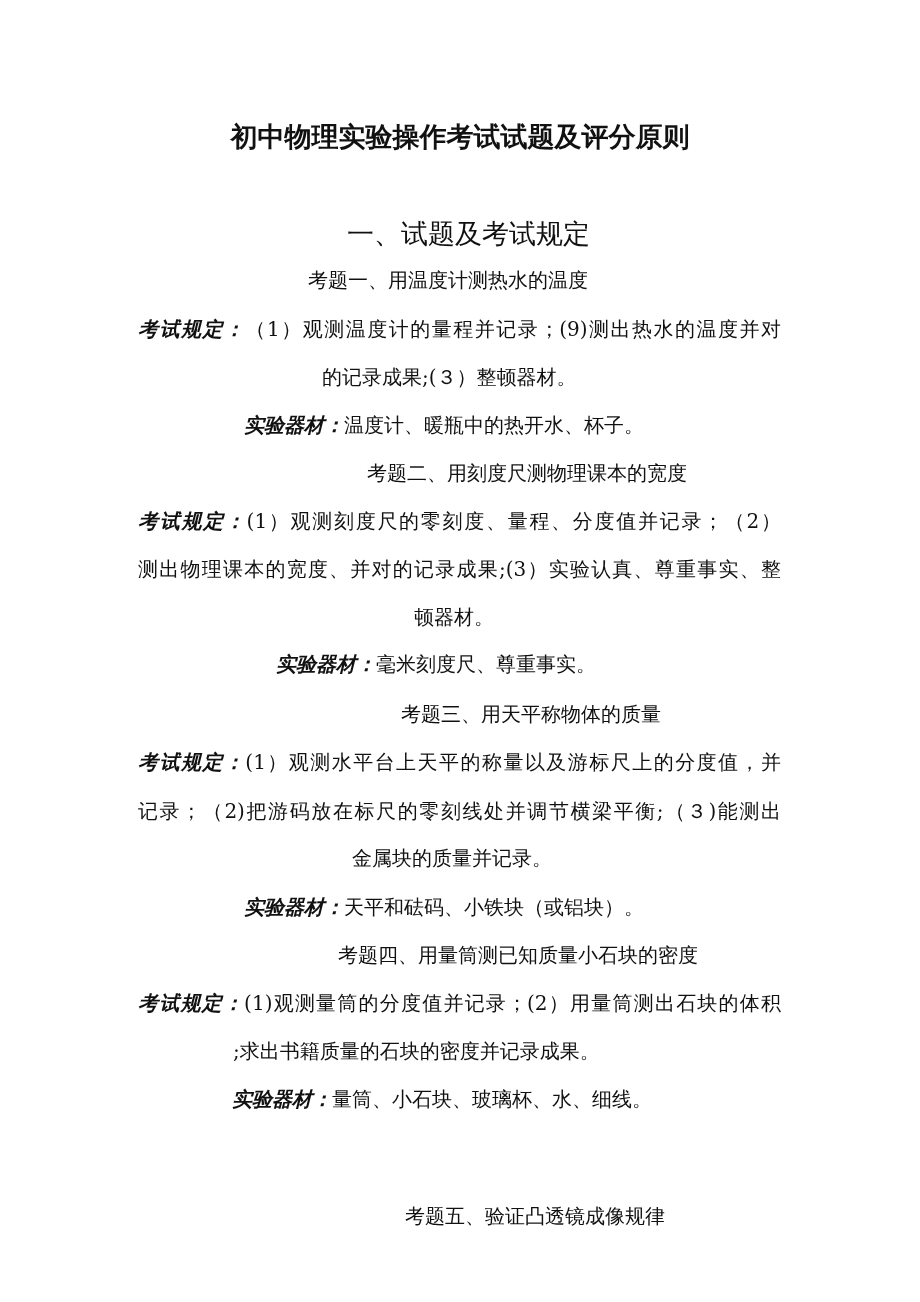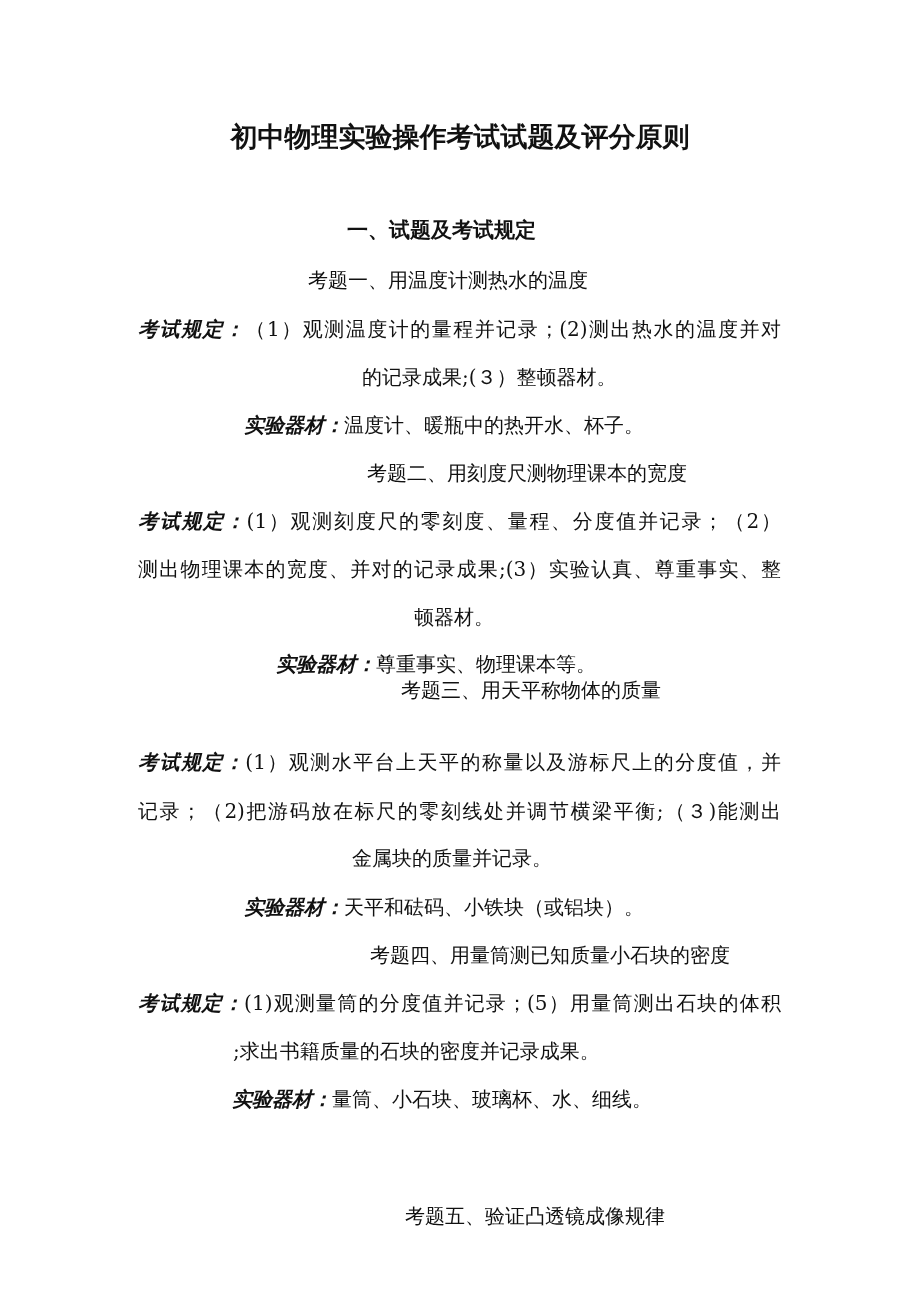--- a/index.html
+++ b/index.html
@@ -1,51 +1,51 @@
 <!DOCTYPE html>
 <html><head>
 <meta charset="utf-8">
 <style>
   html, body { margin: 0; padding: 0; background: #ffffff; }
   body { width: 920px; height: 1302px; position: relative; overflow: hidden;
          font-family: "DejaVu Serif", "Liberation Serif", serif; color: #111111; }
   .line { position: absolute; white-space: nowrap; line-height: 1; }
   .title { font-family: "DejaVu Sans", "Liberation Sans", sans-serif; font-weight: bold; font-size: 27px; left: 0; width: 920px; text-align: center; }
-  .section { font-family: "DejaVu Sans", "Liberation Sans", sans-serif; font-weight: bold; font-size: 21px; }
+  .section { font-family: "DejaVu Sans", "Liberation Sans", sans-serif; font-weight: normal; font-size: 27px; }
   .qhead { font-family: "DejaVu Sans", "Liberation Sans", sans-serif; font-weight: normal; font-size: 20px; }
   .body { font-size: 20px; }
   .lbl { font-family: "DejaVu Sans", "Liberation Sans", sans-serif; font-weight: bold; font-style: italic; }
   .justify { left: 138px; width: 643px; text-align: justify; text-align-last: justify; }
 </style>
 </head>
 <body>
 
 <div>
 
   <div class="line title" style="top:123px;">初中物理实验操作考试试题及评分原则</div>
 
   <div class="line section" style="top:220px; left:347px;">一、试题及考试规定</div>
 
   <div class="line qhead" style="top:270px; left:308px;">考题一、用温度计测热水的温度</div>
-  <div class="line body justify" style="top:319px;"><span class="lbl">考试规定：</span><span>（1）观测温度计的量程并记录；(2)测出热水的温度并对</span></div>
-  <div class="line body" style="top:367px; left:322px;margin-left:40px;">的记录成果;(３）整顿器材。</div>
+  <div class="line body justify" style="top:319px;"><span class="lbl">考试规定：</span><span>（1）观测温度计的量程并记录；(9)测出热水的温度并对</span></div>
+  <div class="line body" style="top:367px; left:322px;">的记录成果;(３）整顿器材。</div>
   <div class="line body" style="top:415px; left:244px;"><span class="lbl">实验器材：</span><span>温度计、暖瓶中的热开水、杯子。</span></div>
 
   <div class="line qhead" style="top:463px; left:367px;">考题二、用刻度尺测物理课本的宽度</div>
   <div class="line body justify" style="top:511px;"><span class="lbl">考试规定：</span><span>(1）观测刻度尺的零刻度、量程、分度值并记录；（2）</span></div>
   <div class="line body justify" style="top:559px;">测出物理课本的宽度、并对的记录成果;(3）实验认真、尊重事实、整</div>
   <div class="line body" style="top:607px; left:414px;">顿器材。</div>
-  <div class="line body" style="top:654px; left:276px;"><span class="lbl">实验器材：</span><span>尊重事实、物理课本等。</span></div>
+  <div class="line body" style="top:654px; left:276px;"><span class="lbl">实验器材：</span><span>毫米刻度尺、尊重事实。</span></div>
 
-  <div class="line qhead" style="top:680px; left:401px;">考题三、用天平称物体的质量</div>
+  <div class="line qhead" style="top:704px; left:401px;">考题三、用天平称物体的质量</div>
   <div class="line body justify" style="top:752px;"><span class="lbl">考试规定：</span><span>(1）观测水平台上天平的称量以及游标尺上的分度值，并</span></div>
   <div class="line body justify" style="top:801px;">记录；（2)把游码放在标尺的零刻线处并调节横梁平衡;（３)能测出</div>
   <div class="line body" style="top:848px; left:352px;">金属块的质量并记录。</div>
   <div class="line body" style="top:897px; left:244px;"><span class="lbl">实验器材：</span><span>天平和砝码、小铁块（或铝块）。</span></div>
 
-  <div class="line qhead" style="top:945px; left:370px;">考题四、用量筒测已知质量小石块的密度</div>
-  <div class="line body justify" style="top:993px;"><span class="lbl">考试规定：</span><span>(1)观测量筒的分度值并记录；(5）用量筒测出石块的体积</span></div>
+  <div class="line qhead" style="top:945px; left:338px;">考题四、用量筒测已知质量小石块的密度</div>
+  <div class="line body justify" style="top:993px;"><span class="lbl">考试规定：</span><span>(1)观测量筒的分度值并记录；(2）用量筒测出石块的体积</span></div>
   <div class="line body" style="top:1041px; left:233px;">;求出书籍质量的石块的密度并记录成果。</div>
   <div class="line body" style="top:1089px; left:232px;"><span class="lbl">实验器材：</span><span>量筒、小石块、玻璃杯、水、细线。</span></div>
 
   <div class="line qhead" style="top:1206px; left:405px;">考题五、验证凸透镜成像规律</div>
 
 </div>
 
 </body></html>

